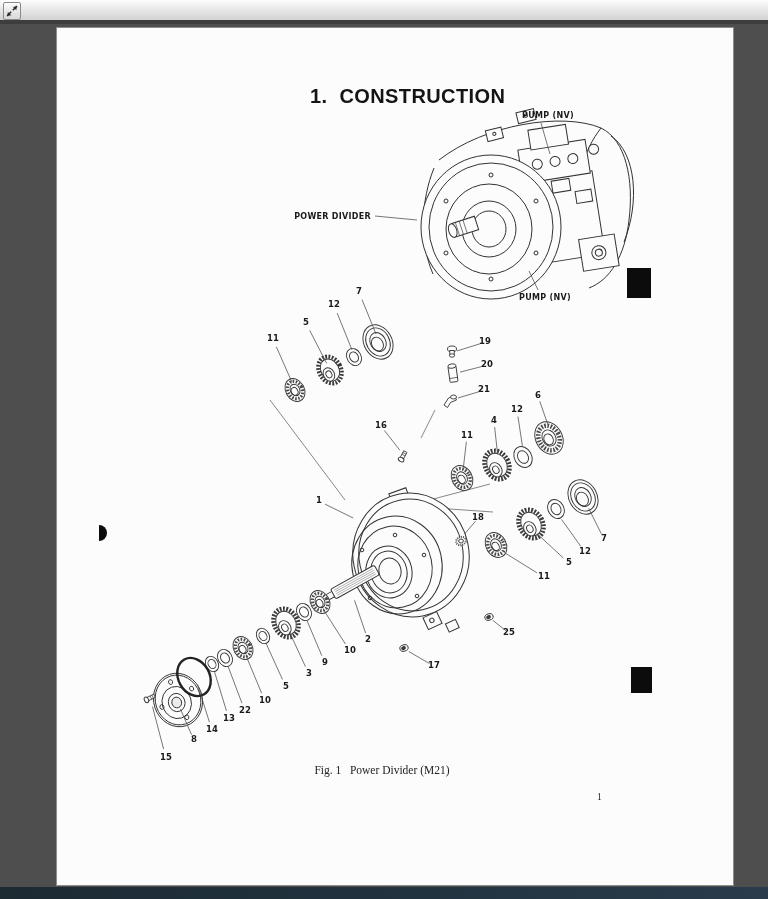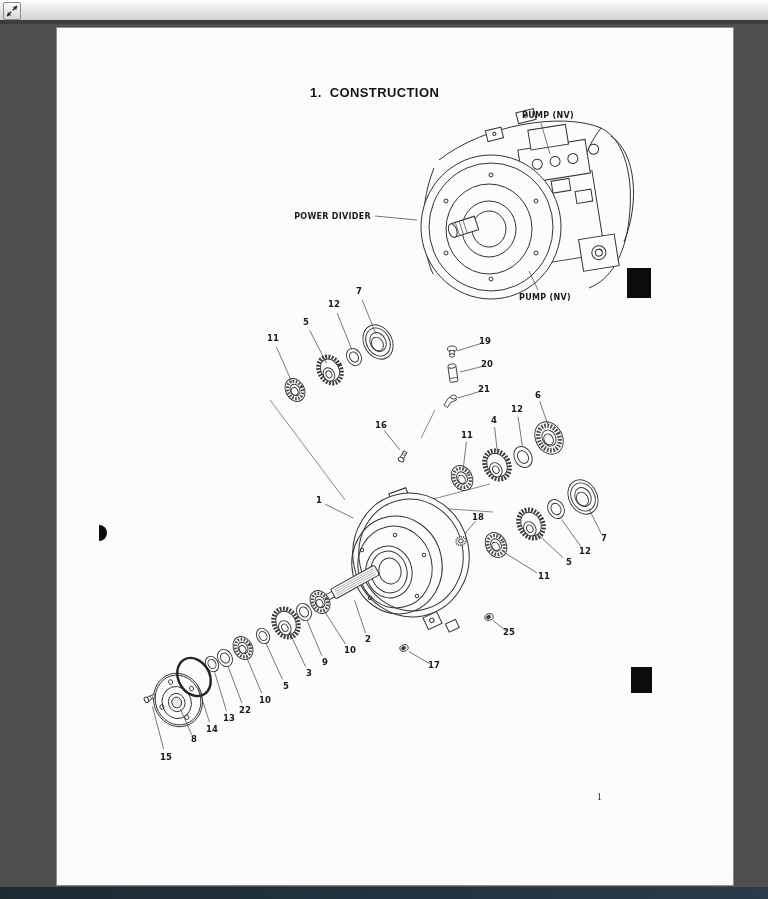--- a/index.html
+++ b/index.html
@@ -9,21 +9,21 @@
   .toolbar{position:absolute;left:0;top:0;width:768px;height:20px;
            background:linear-gradient(#fdfdfd 0%,#e9e9e9 45%,#d2d2d2 100%);
            border-bottom:4px solid #3d3d3d;box-sizing:content-box;}
   .tool-btn{position:absolute;left:3px;top:2px;width:18px;height:18px;padding:0;
             background:linear-gradient(#fafafa,#d8d8d8);border:1px solid #8a8a8a;border-radius:2px;
             box-shadow:inset 0 1px 0 #ffffff;cursor:pointer;}
   .tool-btn svg{display:block;margin:1px auto;}
   
   .page{position:absolute;left:57px;top:28px;width:676px;height:857px;background:#fcfcfc;
         box-shadow:0 0 0 1px #8c8c8c;}
-  .doc-title{position:absolute;left:253px;top:57px;font-size:13px;font-weight:700;
+  .doc-title{position:absolute;left:253px;top:57px;font-size:20px;font-weight:700;
              letter-spacing:.4px;color:#141414;white-space:pre;}
   .doc-caption{position:absolute;left:180px;top:736px;width:290px;text-align:center;
                font-family:"Liberation Serif",serif;font-size:11.5px;color:#222;white-space:pre;}
   .page-num{position:absolute;left:540px;top:764px;font-family:"Liberation Serif",serif;
             font-size:9.5px;color:#222;}
   .diagram{position:absolute;left:0;top:0;}
   .callout-num{font-family:"DejaVu Sans",sans-serif;font-size:8.5px;font-weight:700;fill:#1a1a1a;}
   .assembly-label{font-family:"DejaVu Sans",sans-serif;font-size:8px;font-weight:700;
                   letter-spacing:.3px;fill:#1a1a1a;}
   
@@ -366,17 +366,18 @@
           <line x1="106.6" y1="721.04" x2="95.5" y2="678.6" stroke="#4a4a4a" stroke-width="0.75"></line>
           <text x="109" y="729" text-anchor="middle" dominant-baseline="central" class="callout-num">15</text>
         </g>
       <g id="marks-layer">
           <rect x="570" y="240" width="24" height="30" fill="#0c0c0c"></rect>
           <rect x="574" y="639" width="21" height="26" fill="#0c0c0c"></rect>
           <path d="M42,497 a8,8 0 0 1 0,16 z" fill="#0c0c0c"></path>
         </g>
     </svg>
 
+    <div class="doc-caption">Fig. 1   Power Divider (M21)</div>
     <div class="page-num">1</div>
   </div>
 
   <div class="taskbar"></div>
 </div>
 
 </body></html>

